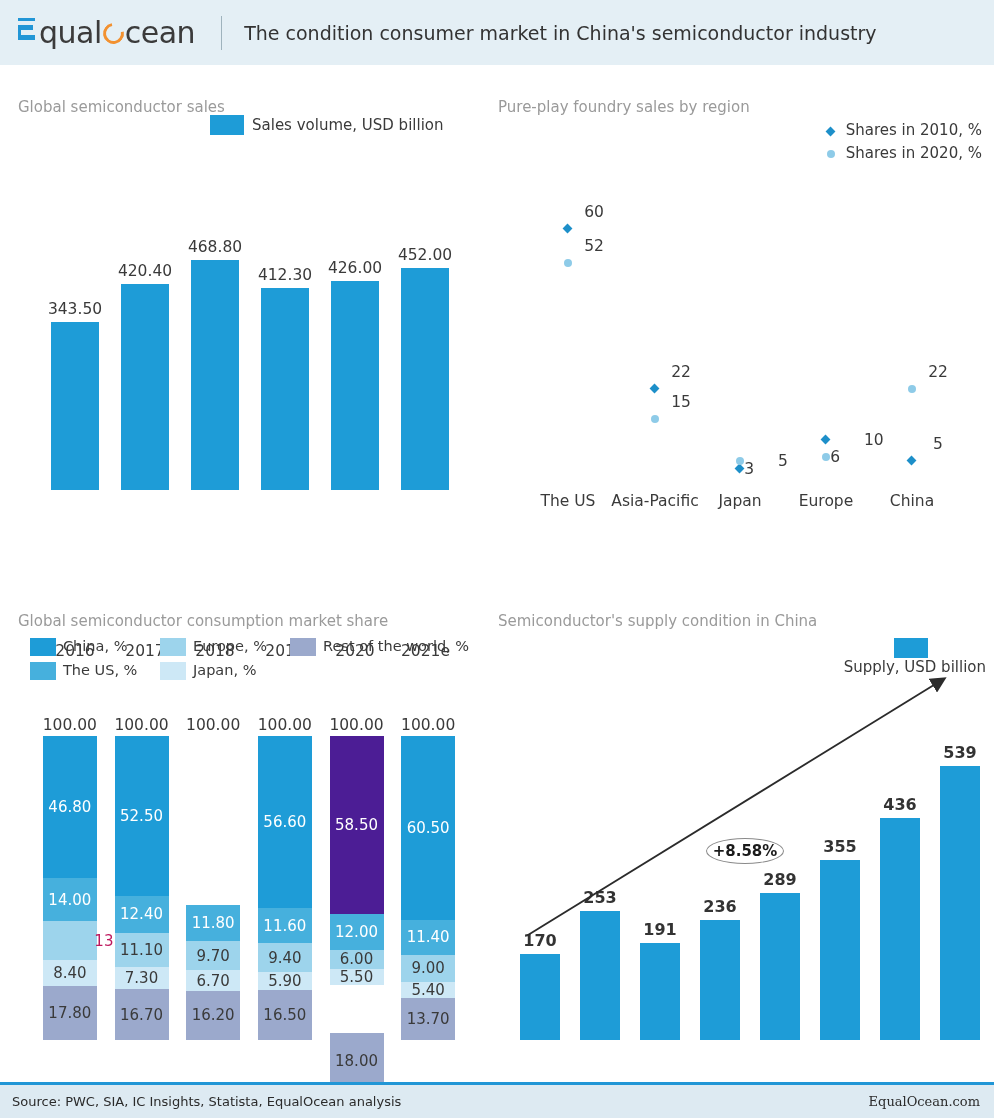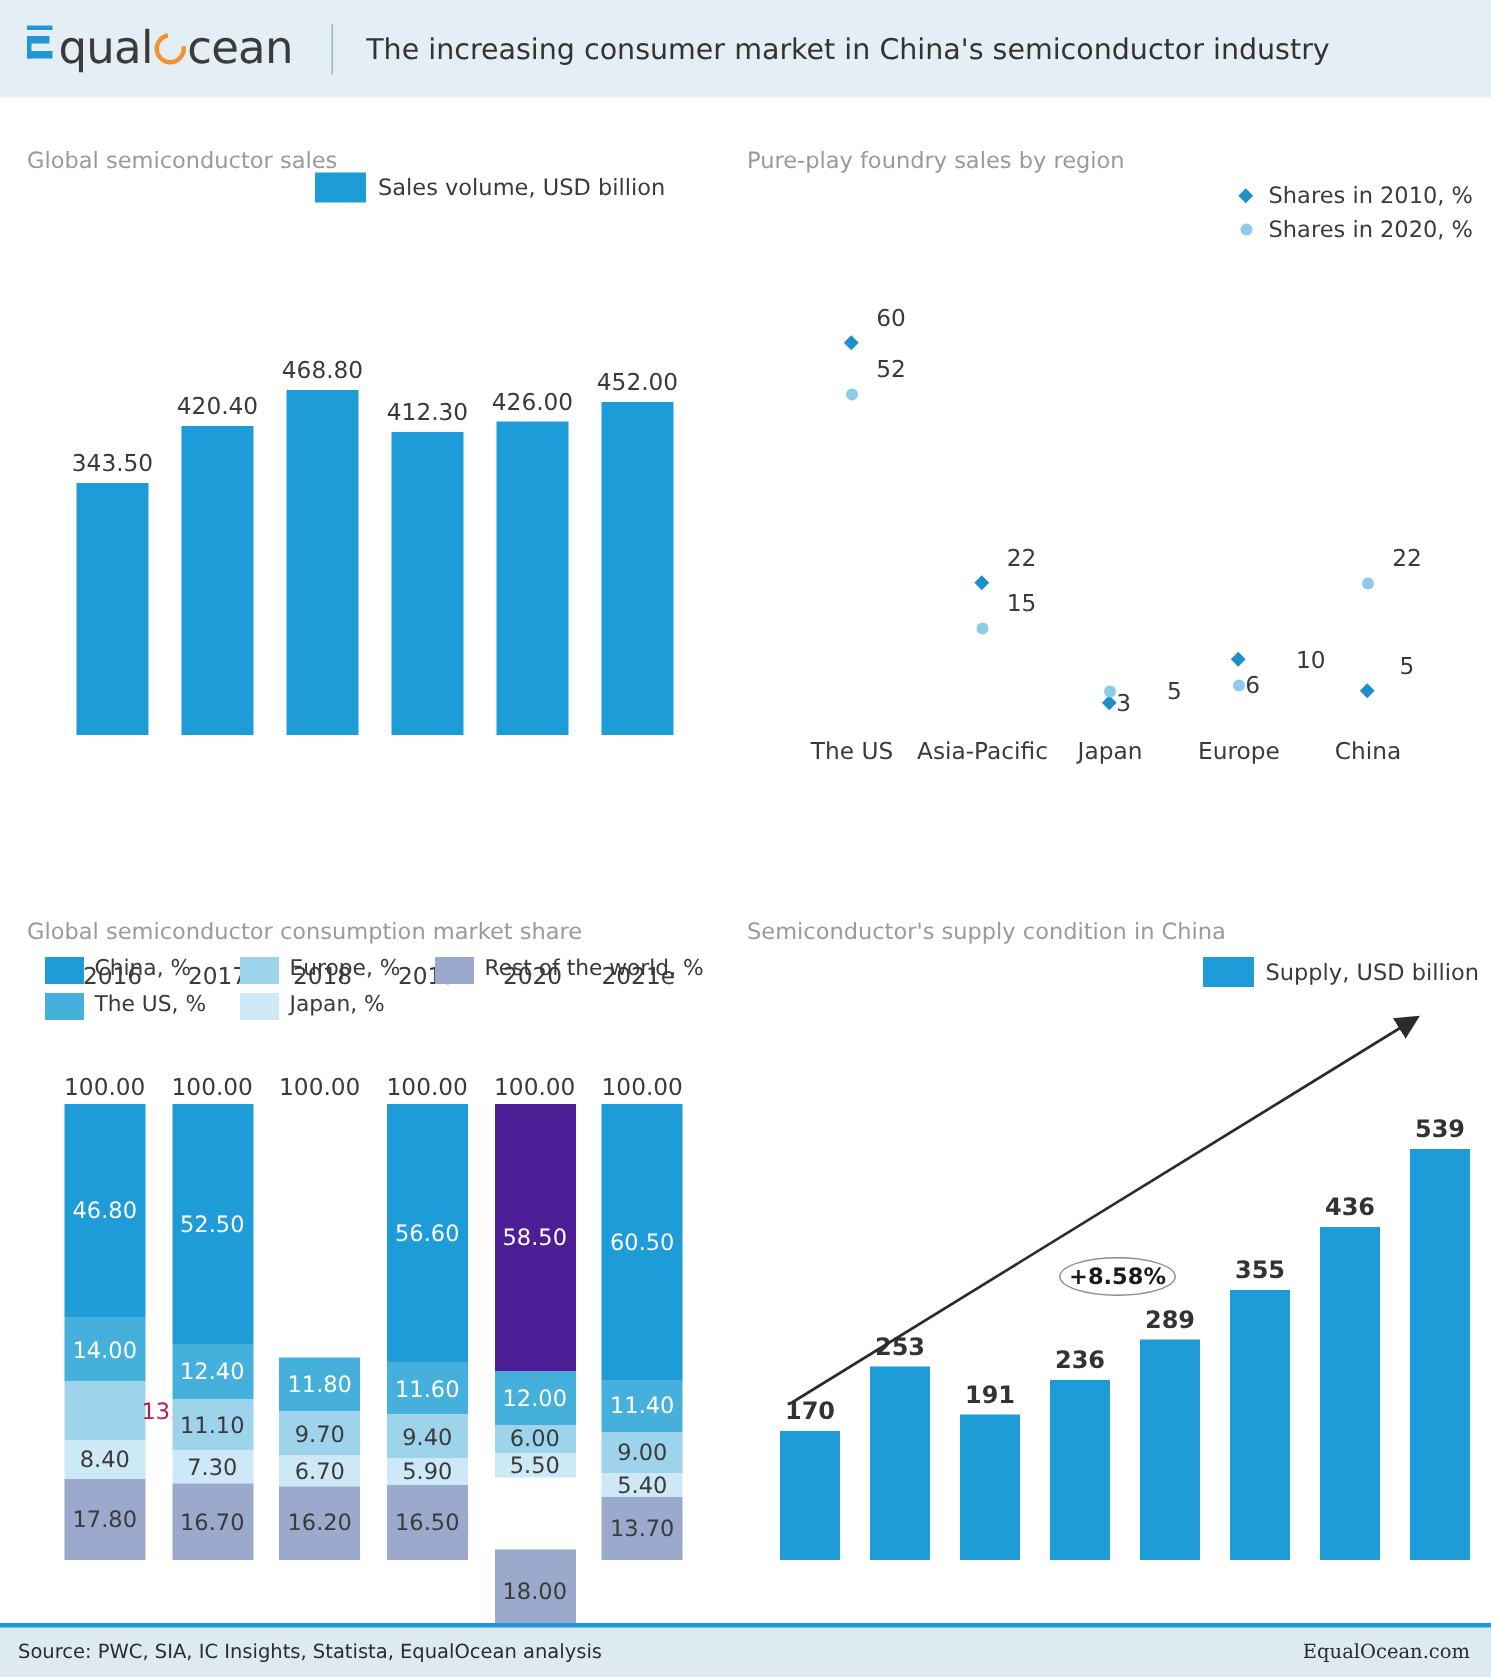--- a/index.html
+++ b/index.html
@@ -98,21 +98,21 @@
     font-size:15.5px; color:#3a3a3a; font-family:"DejaVu Sans", sans-serif;
   }
   .c3-seg { position:absolute; left:0; width:54px; }
   .c3-seg-lab {
     position:absolute; left:50%; top:50%; transform:translate(-50%,-50%);
     font-size:15px; white-space:nowrap; font-family:"DejaVu Sans", sans-serif;
   }
 
   
   #chart4 { position:absolute; left:490px; top:608px; width:504px; height:500px; }
-  #c4-legend { position:absolute; right:8px; top:30px; display:flex; align-items:center; }
+  #c4-legend { position:absolute; right:8px; top:30px; display:flex; align-items:center;flex-direction:column; }
   #c4-plot { position:absolute; left:20px; top:62px; width:480px; height:370px; }
   .c4-col { position:absolute; bottom:0; width:40px; }
   .c4-bar { position:absolute; bottom:0; left:0; width:40px; background:#1e9cd7; }
   .c4-val {
     position:absolute; left:50%; transform:translateX(-50%);
     font-size:16px; color:#333; font-weight:bold; white-space:nowrap;
     font-family:"DejaVu Sans", sans-serif;
   }
   .c4-axis {
     position:absolute; top:440px; width:52px; text-align:center;
@@ -147,21 +147,21 @@
         <i class="b1"></i>
           <i class="b2"></i>
           <i class="b3"></i>
           <i class="b4"></i>
       </span>
       <span class="logo-txt">qual</span>
       <span class="logo-O"></span>
       <span class="logo-txt">cean</span>
     </div>
     <div id="header-divider"></div>
-    <div id="header-title">The increasing consumer market in China's semiconductor industry</div>
+    <div id="header-title">The condition consumer market in China's semiconductor industry</div>
   </div>
 
   <div id="chart1">
     <div class="panel-title" style="left:18px; top:8px;">Global semiconductor sales</div>
     <div id="c1-legend">
       <span class="sw"></span>
       <span class="legend-label">Sales volume, USD billion</span>
     </div>
     <div id="c1-plot">
         <div class="c1-col" style="left: 11px; height: 255px;">

